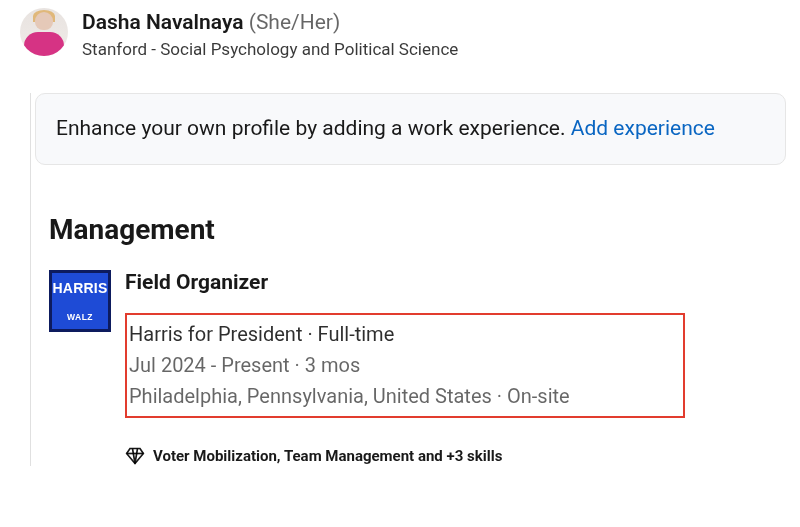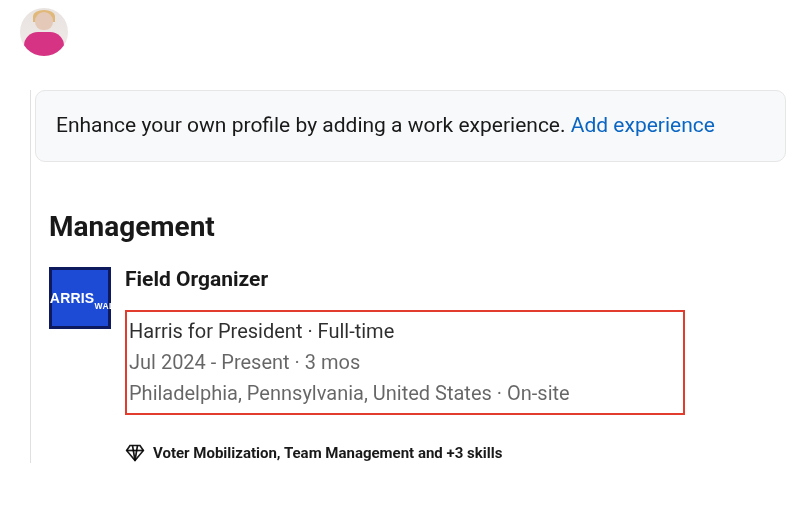--- a/index.html
+++ b/index.html
@@ -107,20 +107,21 @@
       margin-left: 18px;
       align-items: flex-start;
     }
     .company-logo {
       width: 62px;
       height: 62px;
       background: #1e4bd6;
       border: 3px solid #0d1b5e;
       flex-shrink: 0;
       display: flex;
+      flex-direction: column;
       justify-content: center;
       align-items: center;
       color: #fff;
       font-family: Arial, sans-serif;
     }
     .company-logo .logo-top {
       font-size: 14px;
       font-weight: 700;
       letter-spacing: 0.2px;
       line-height: 1;
@@ -179,20 +180,27 @@
   </style>
 </head>
 <body>
 
 <div class="page">
   <div class="header">
     <div class="avatar-wrap">
       <div class="avatar-body"></div>
       <div class="avatar-hair"></div>
       <div class="avatar-figure"></div>
+    </div>
+    <div class="header-text">
+      <div class="name-line">
+        <span class="name">Dasha Navalnaya</span>
+        <span class="pronouns">(She/Her)</span>
+      </div>
+      <div class="subtitle">Stanford - Social Psychology and Political Science</div>
     </div>
   </div>
 
   <div class="divider-left">
     <div class="prompt-card">
       <span>Enhance your own profile by adding a work experience. </span><span class="link">Add experience</span>
     </div>
 
     <h2 class="section-title">Management</h2>
 

